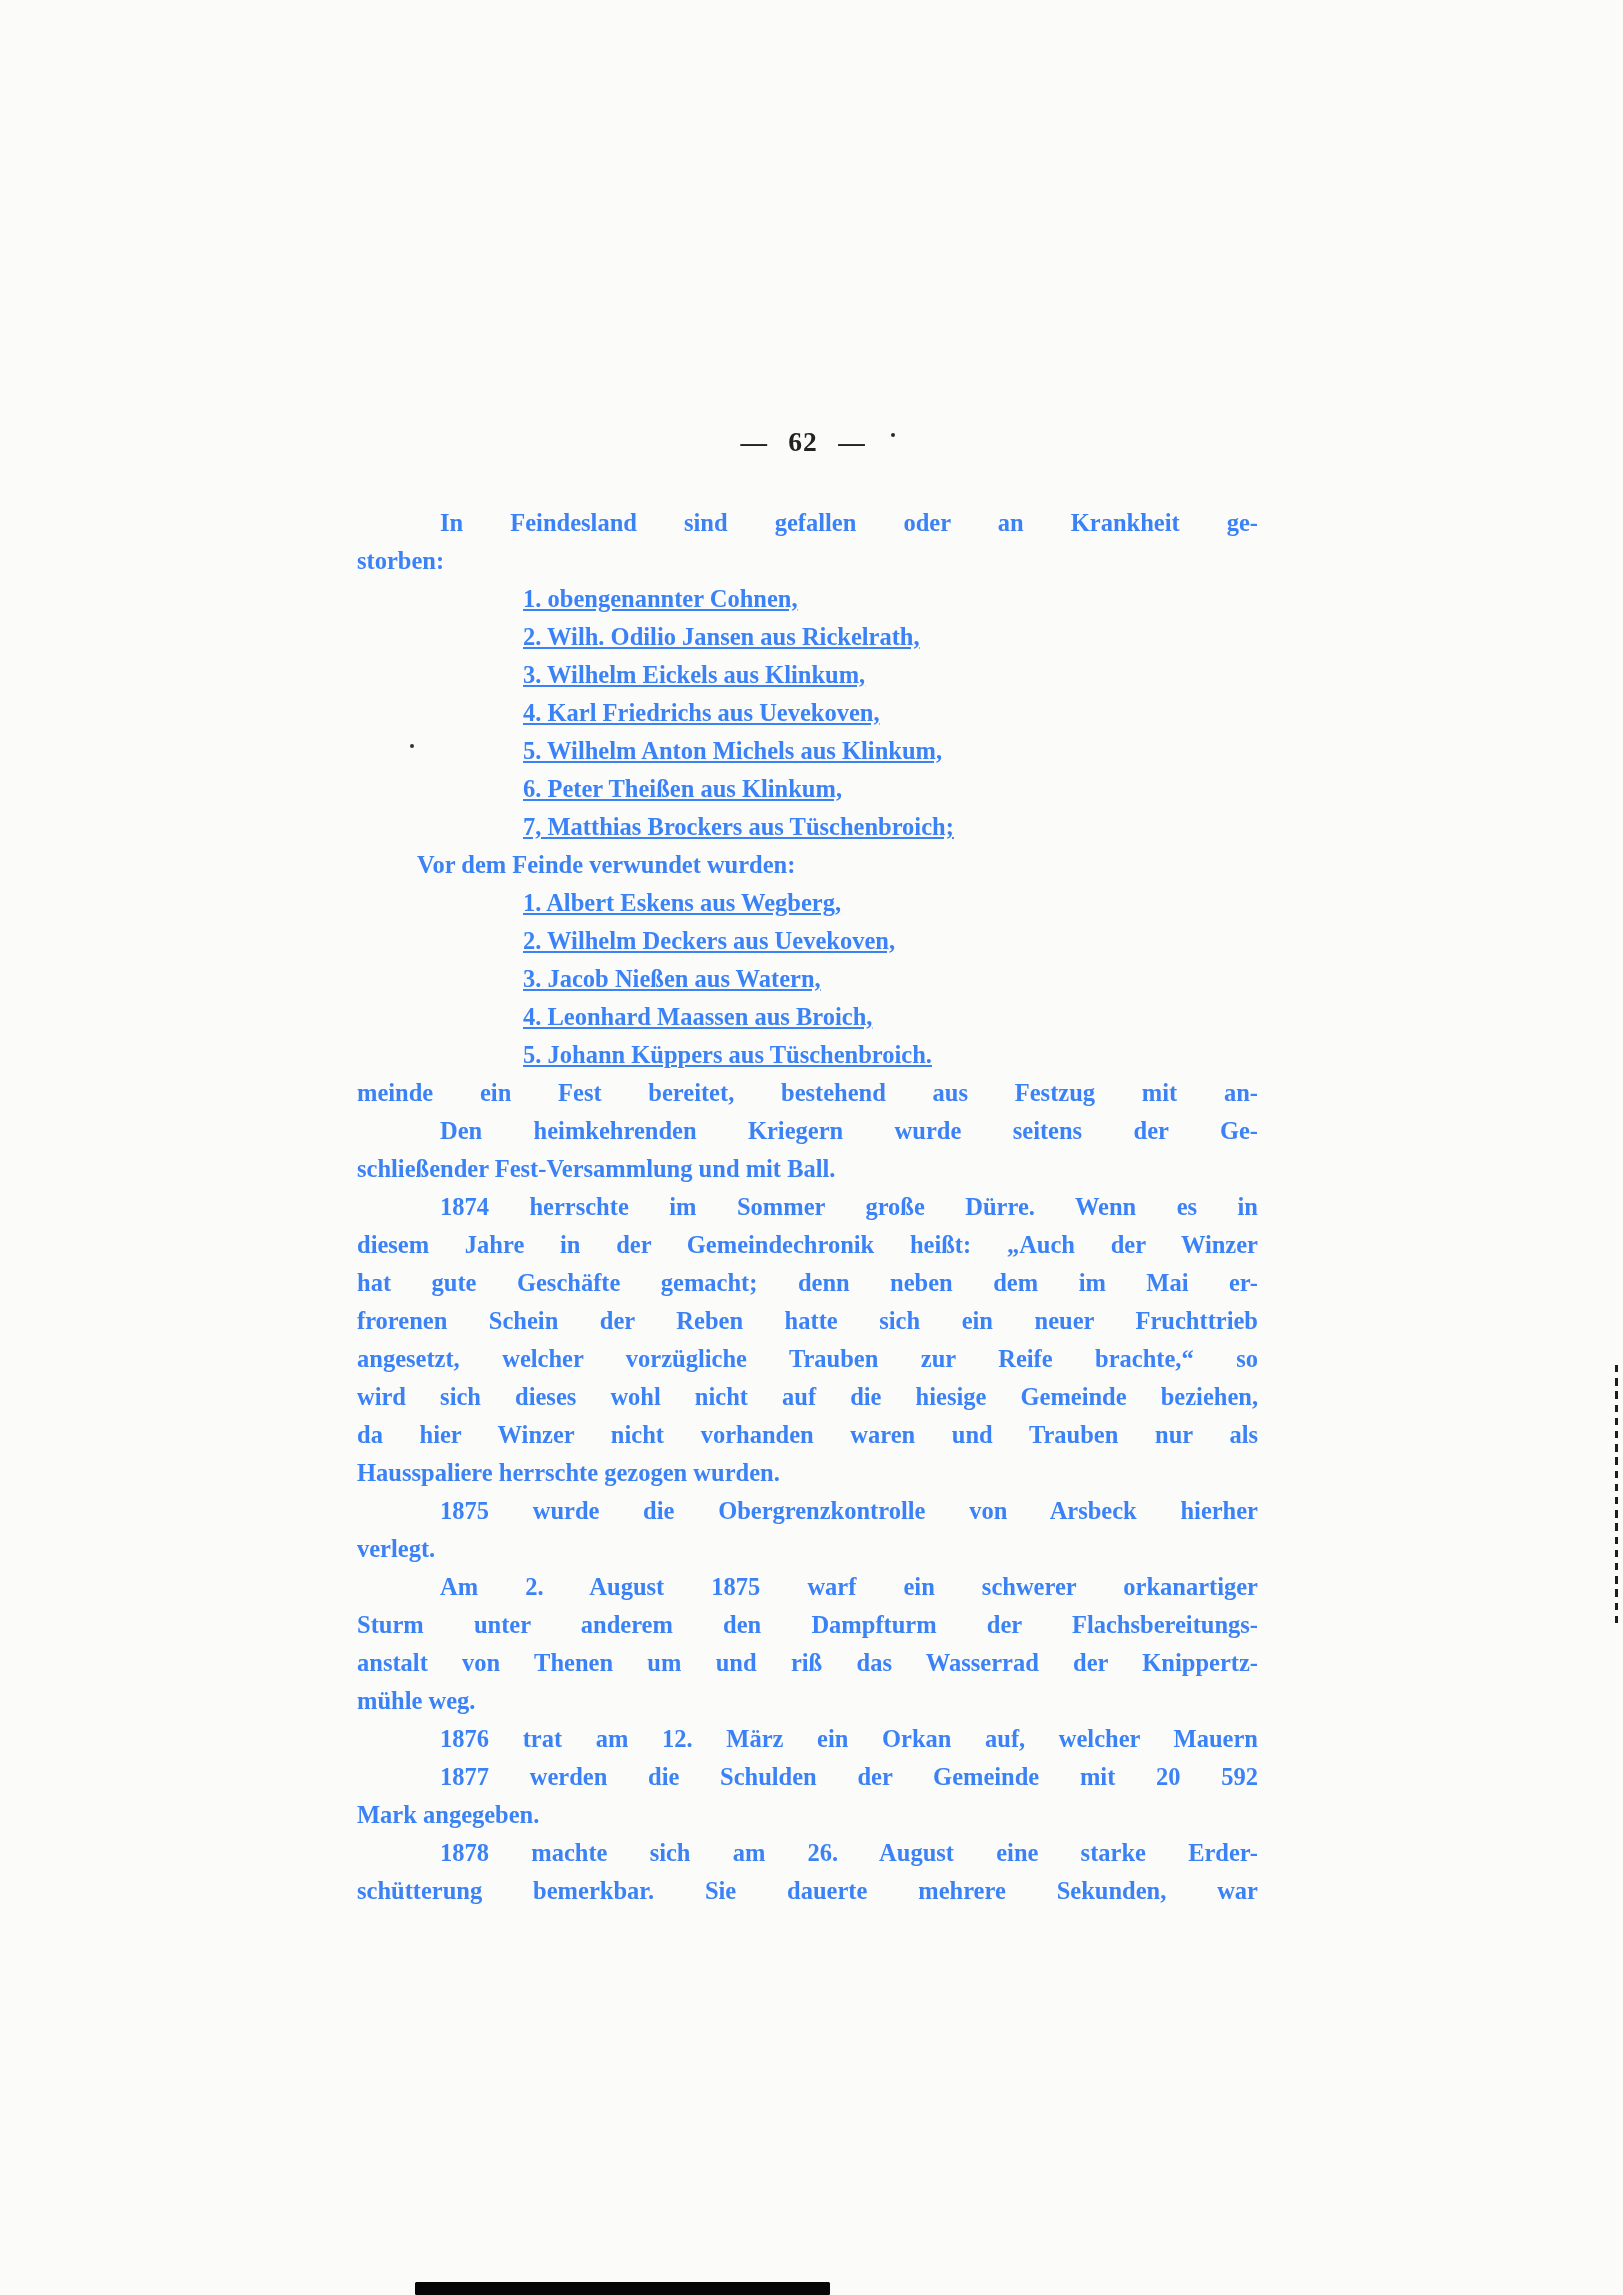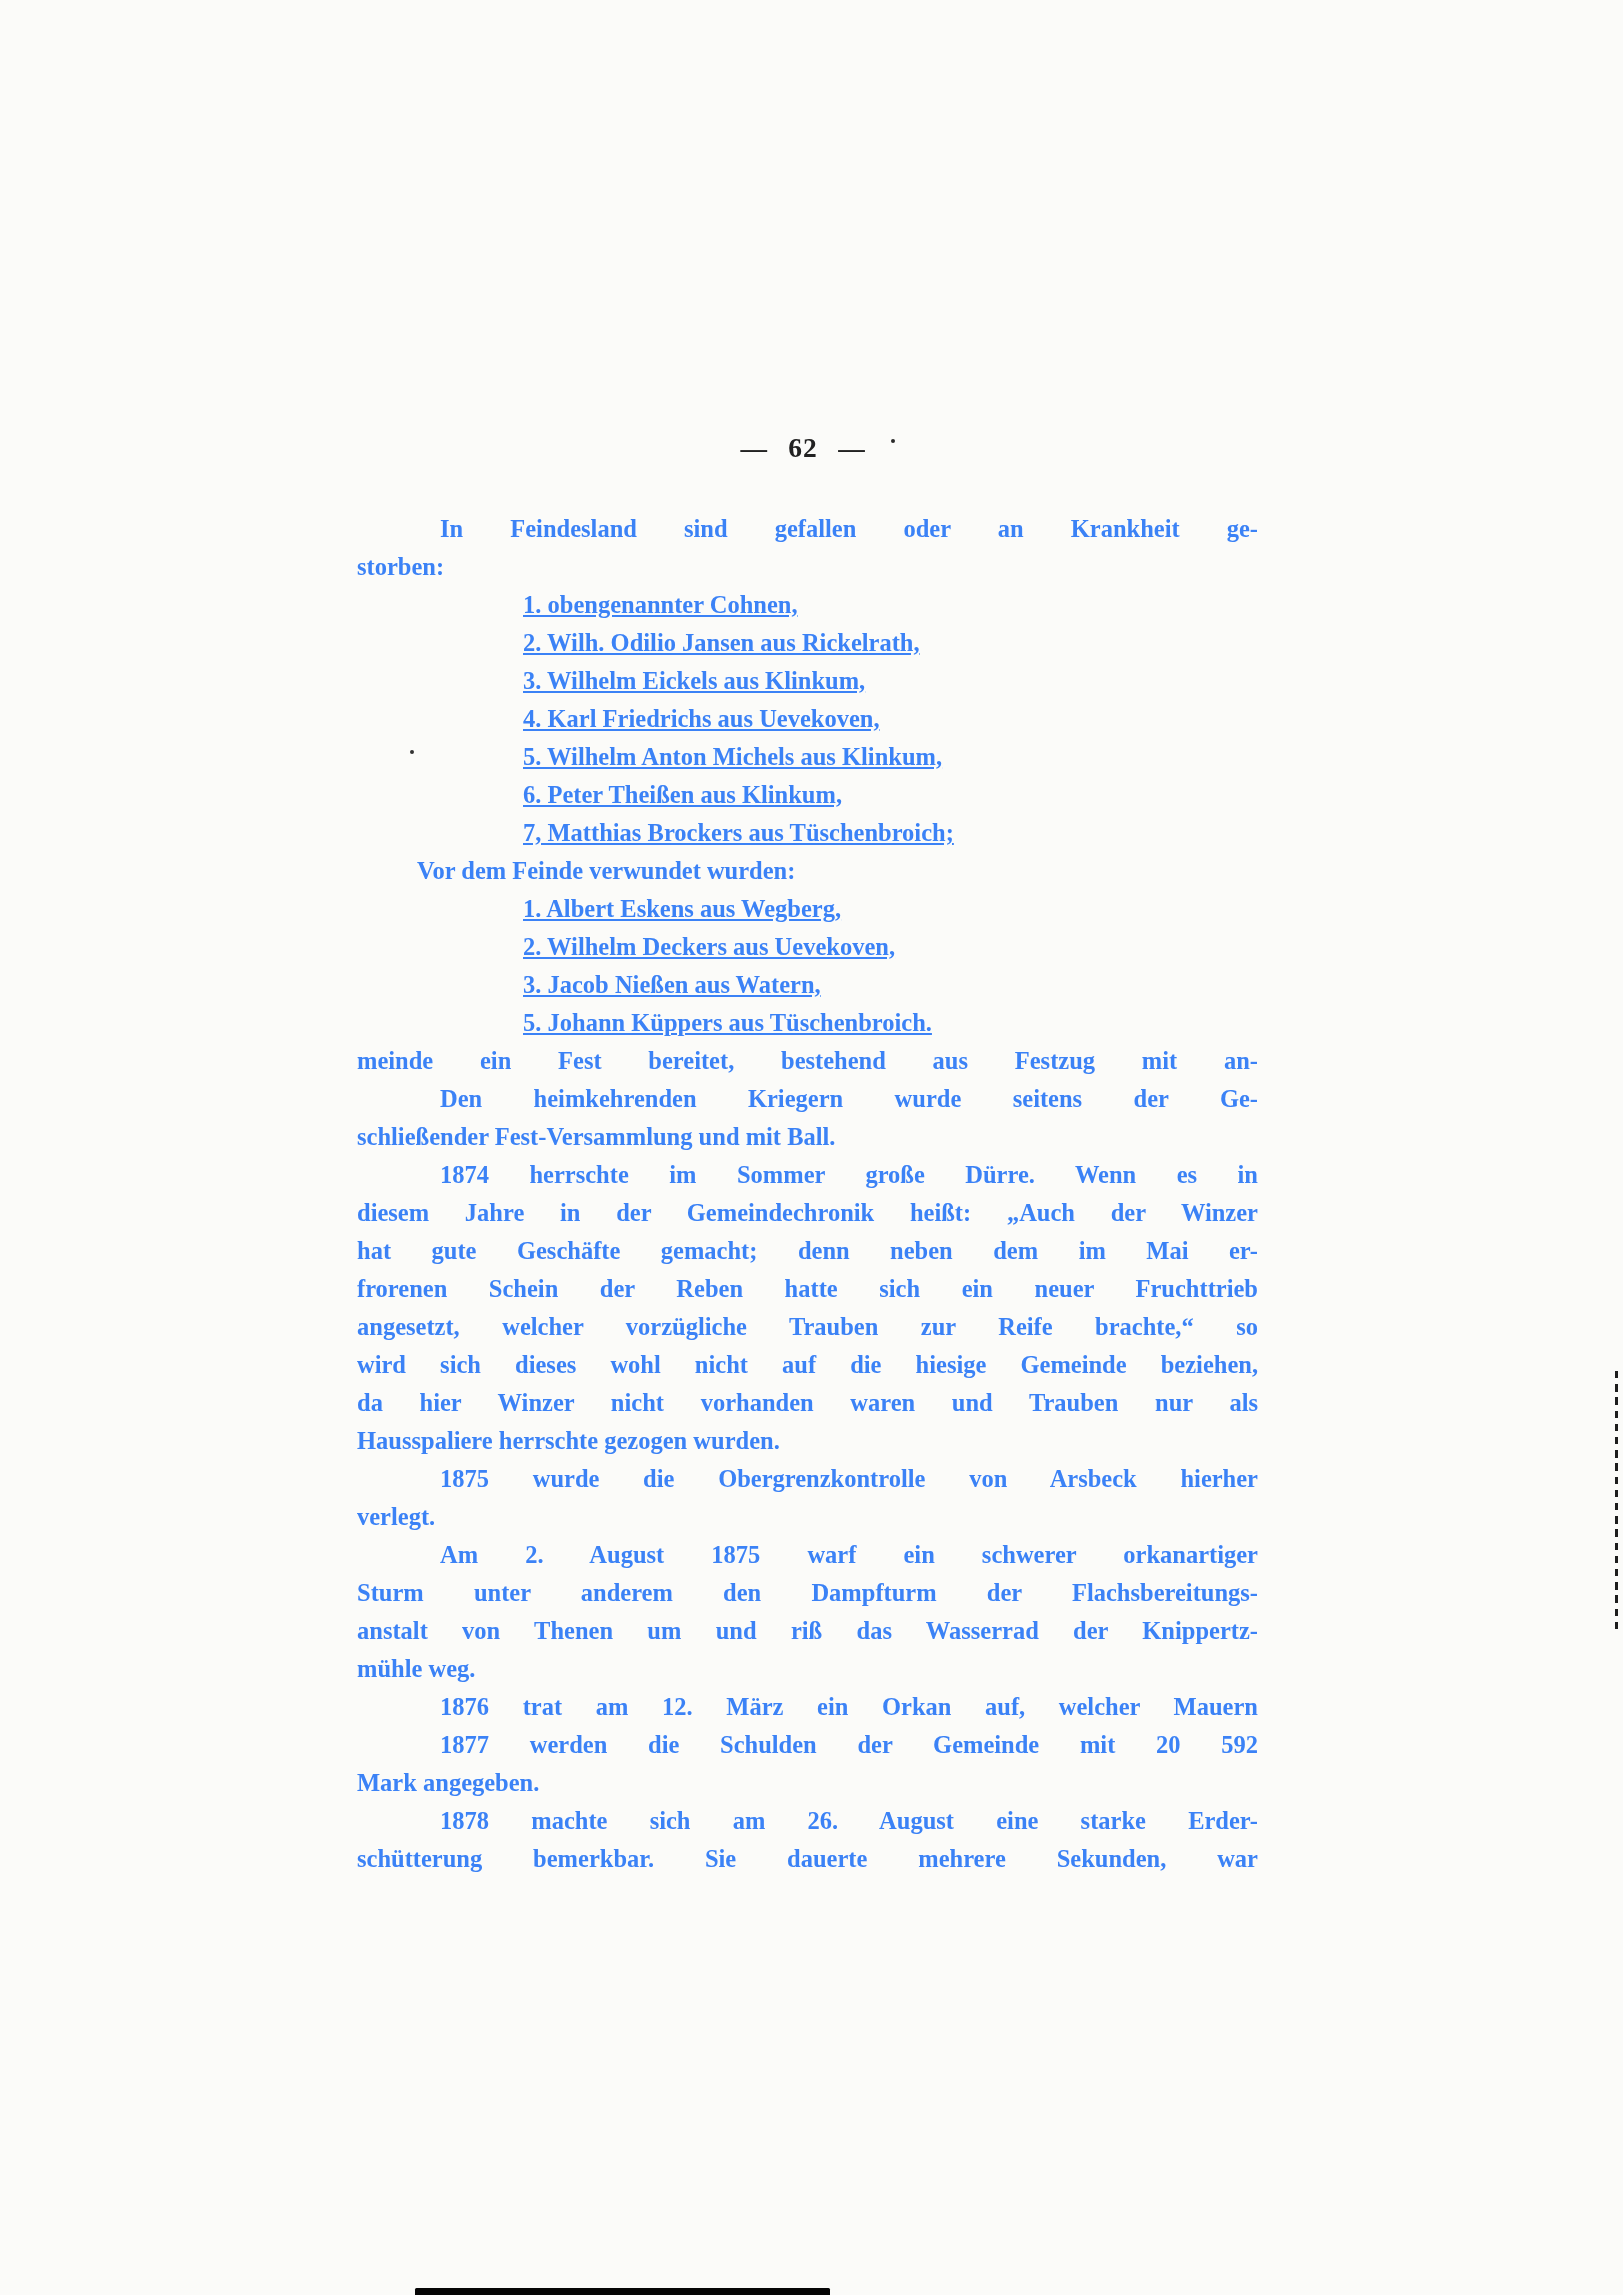--- a/index.html
+++ b/index.html
@@ -4,21 +4,21 @@
 <style>
   * { margin: 0; padding: 0; box-sizing: border-box; }
   html, body { width: 1623px; height: 2295px; }
   body {
     background: #fbfbf9;
     font-family: "Liberation Serif", serif;
     color: #1b1b1b;
     position: relative;
     overflow: hidden;
   }
-  .page { position: absolute; inset: 0; margin-top: 6px; }
+  .page { position: absolute; inset: 0; }
 
   .page-header {
     position: absolute;
     top: 426px; left: 0; width: 1623px;
     text-align: center;
     font-size: 26.5px;
     font-weight: bold;
     letter-spacing: 1px;
     color: #222;
   }
@@ -87,20 +87,21 @@
     <div class="ln ls">2. Wilh. Odilio Jansen aus Rickelrath,</div>
     <div class="ln ls">3. Wilhelm Eickels aus Klinkum,</div>
     <div class="ln ls">4. Karl Friedrichs aus Uevekoven,</div>
     <div class="ln ls">5. Wilhelm Anton Michels aus Klinkum,</div>
     <div class="ln ls">6. Peter Theißen aus Klinkum,</div>
     <div class="ln ls">7, Matthias Brockers aus Tüschenbroich;</div>
     <div class="ln lb">Vor dem Feinde verwundet wurden:</div>
     <div class="ln ls">1. Albert Eskens aus Wegberg,</div>
     <div class="ln ls">2. Wilhelm Deckers aus Uevekoven,</div>
     <div class="ln ls">3. Jacob Nießen aus Watern,</div>
+    <div class="ln ls">4. Leonhard Maassen aus Broich,</div>
     <div class="ln ls">5. Johann Küppers aus Tüschenbroich.</div>
     <div class="ln jf">meinde ein Fest bereitet, bestehend aus Festzug mit an-</div>
     <div class="ln in jf">Den heimkehrenden Kriegern wurde seitens der Ge-</div>
     <div class="ln">schließender Fest-Versammlung und mit Ball.</div>
     <div class="ln in jf">1874 herrschte im Sommer große Dürre. Wenn es in</div>
     <div class="ln jf">diesem Jahre in der Gemeindechronik heißt: „Auch der Winzer</div>
     <div class="ln jf">hat gute Geschäfte gemacht; denn neben dem im Mai er-</div>
     <div class="ln jf">frorenen Schein der Reben hatte sich ein neuer Fruchttrieb</div>
     <div class="ln jf">angesetzt, welcher vorzügliche Trauben zur Reife brachte,“ so</div>
     <div class="ln jf">wird sich dieses wohl nicht auf die hiesige Gemeinde beziehen,</div>

